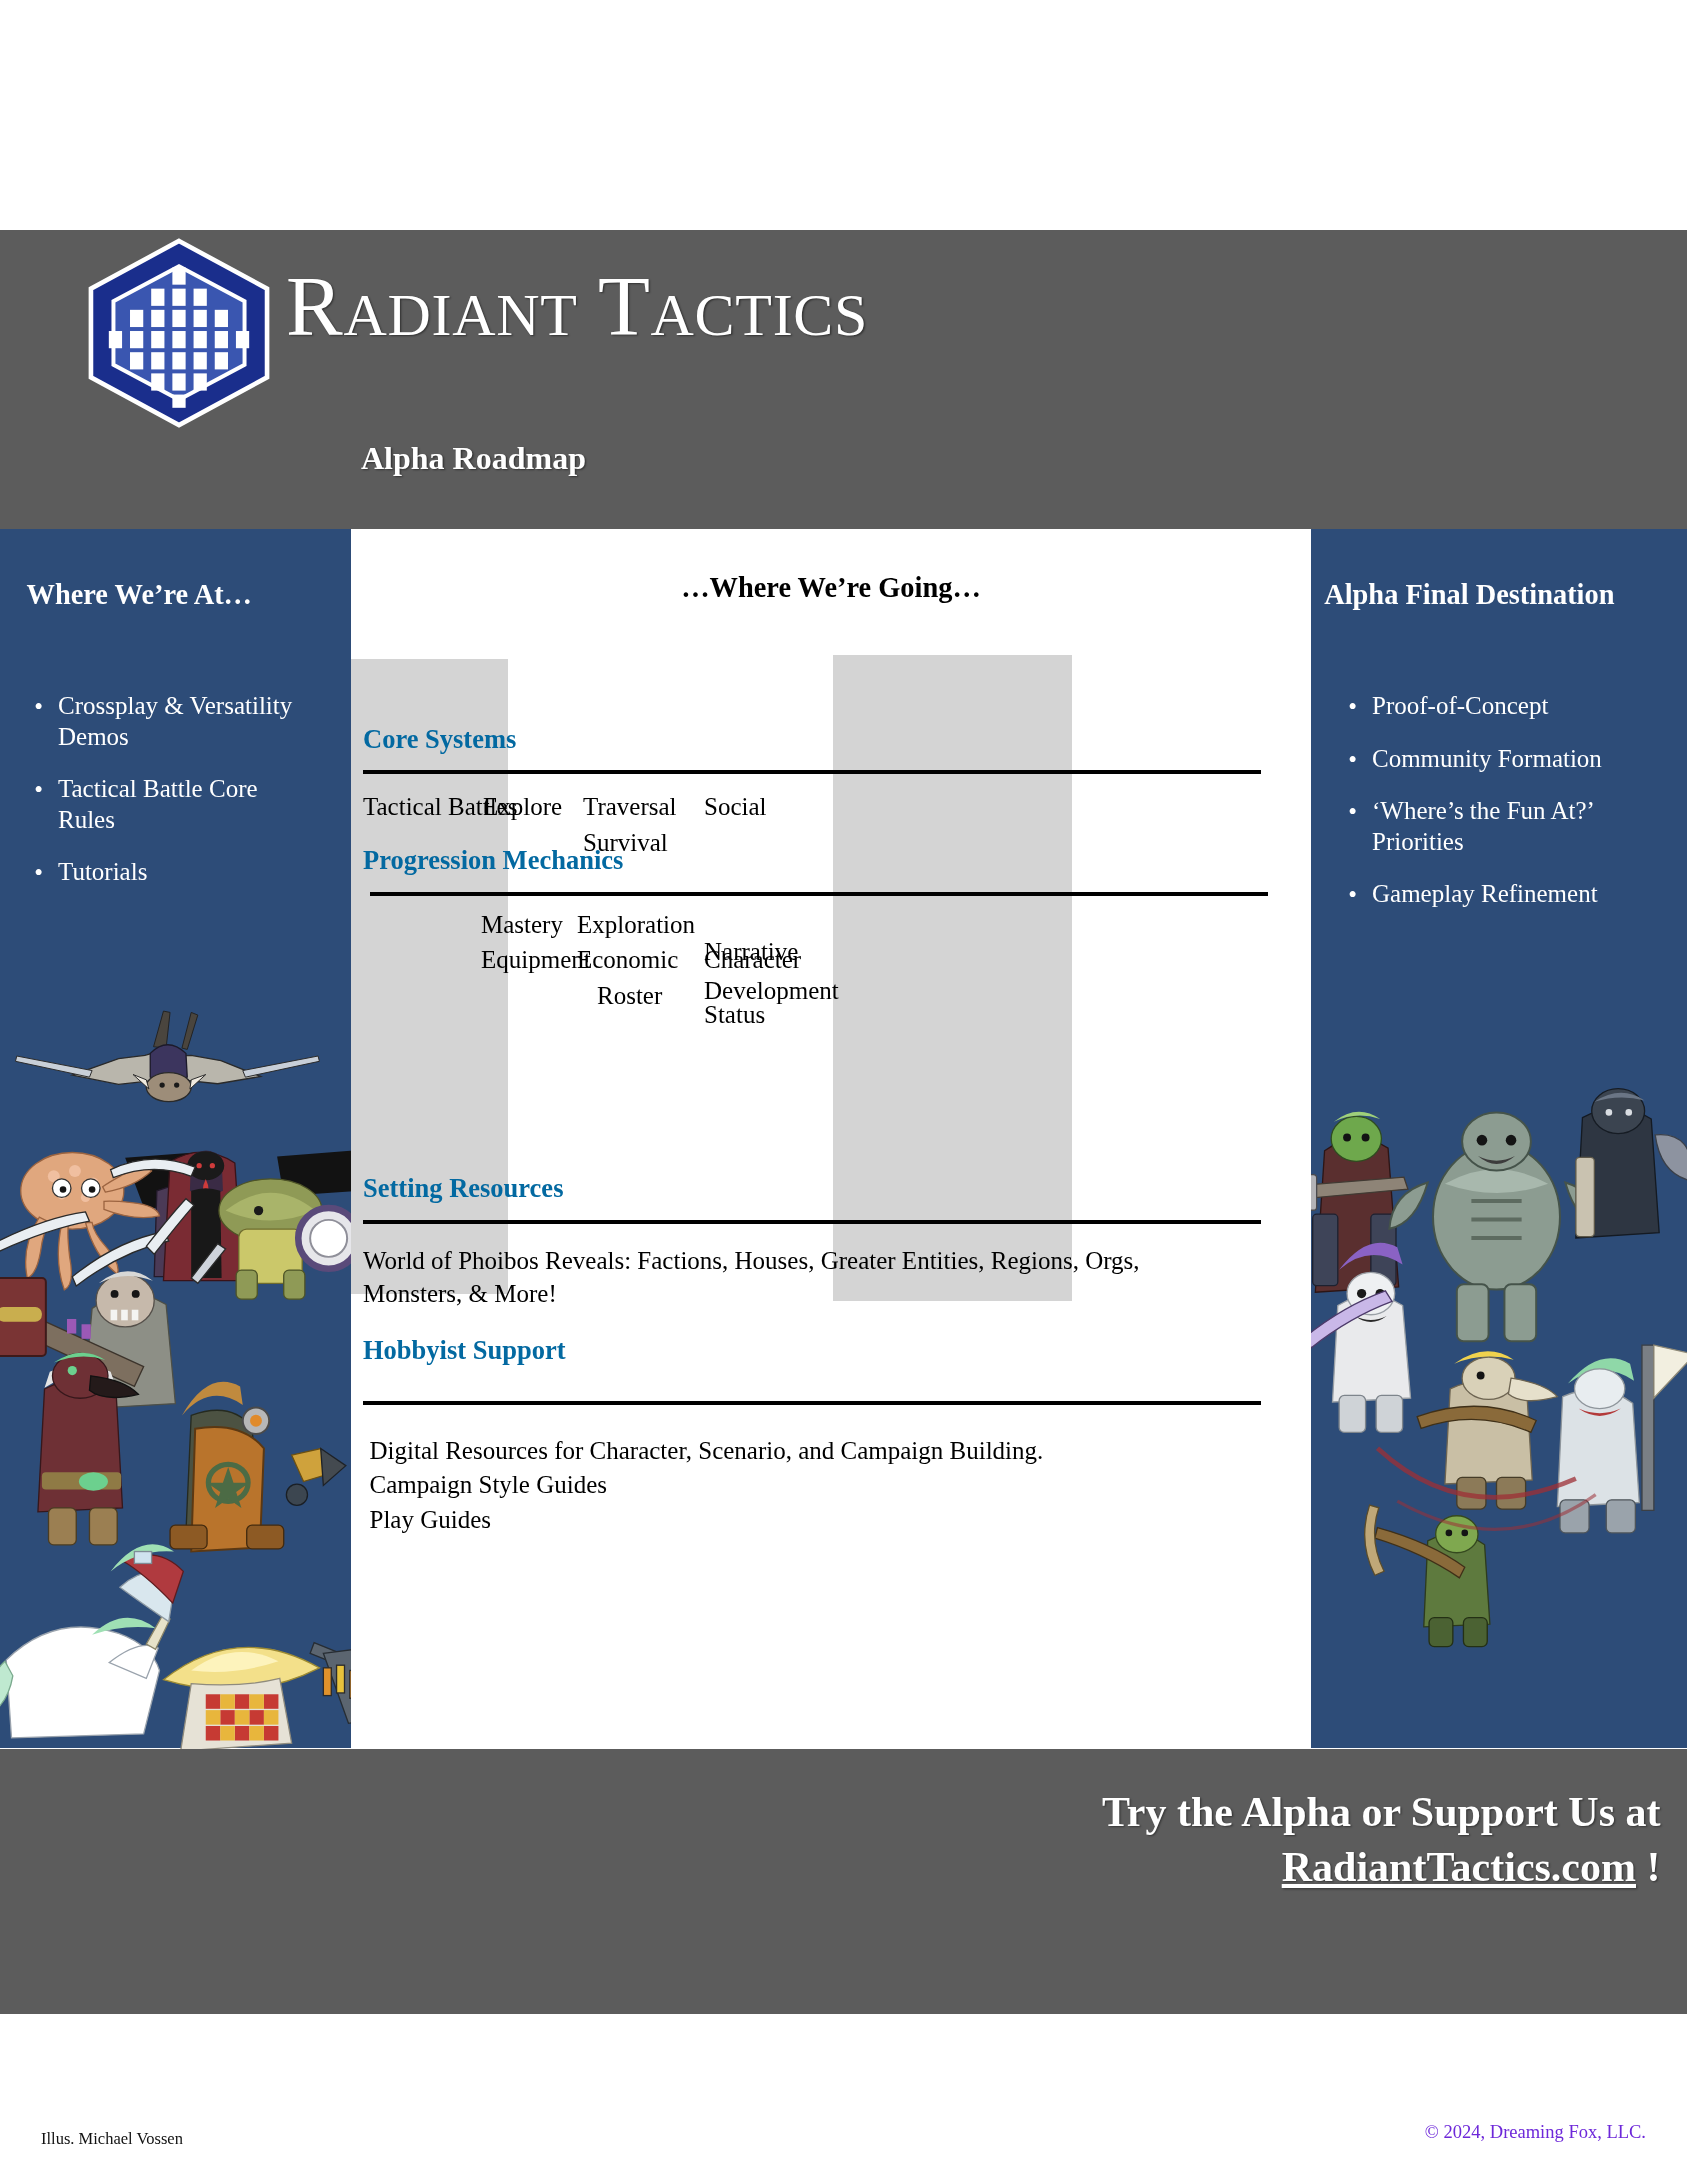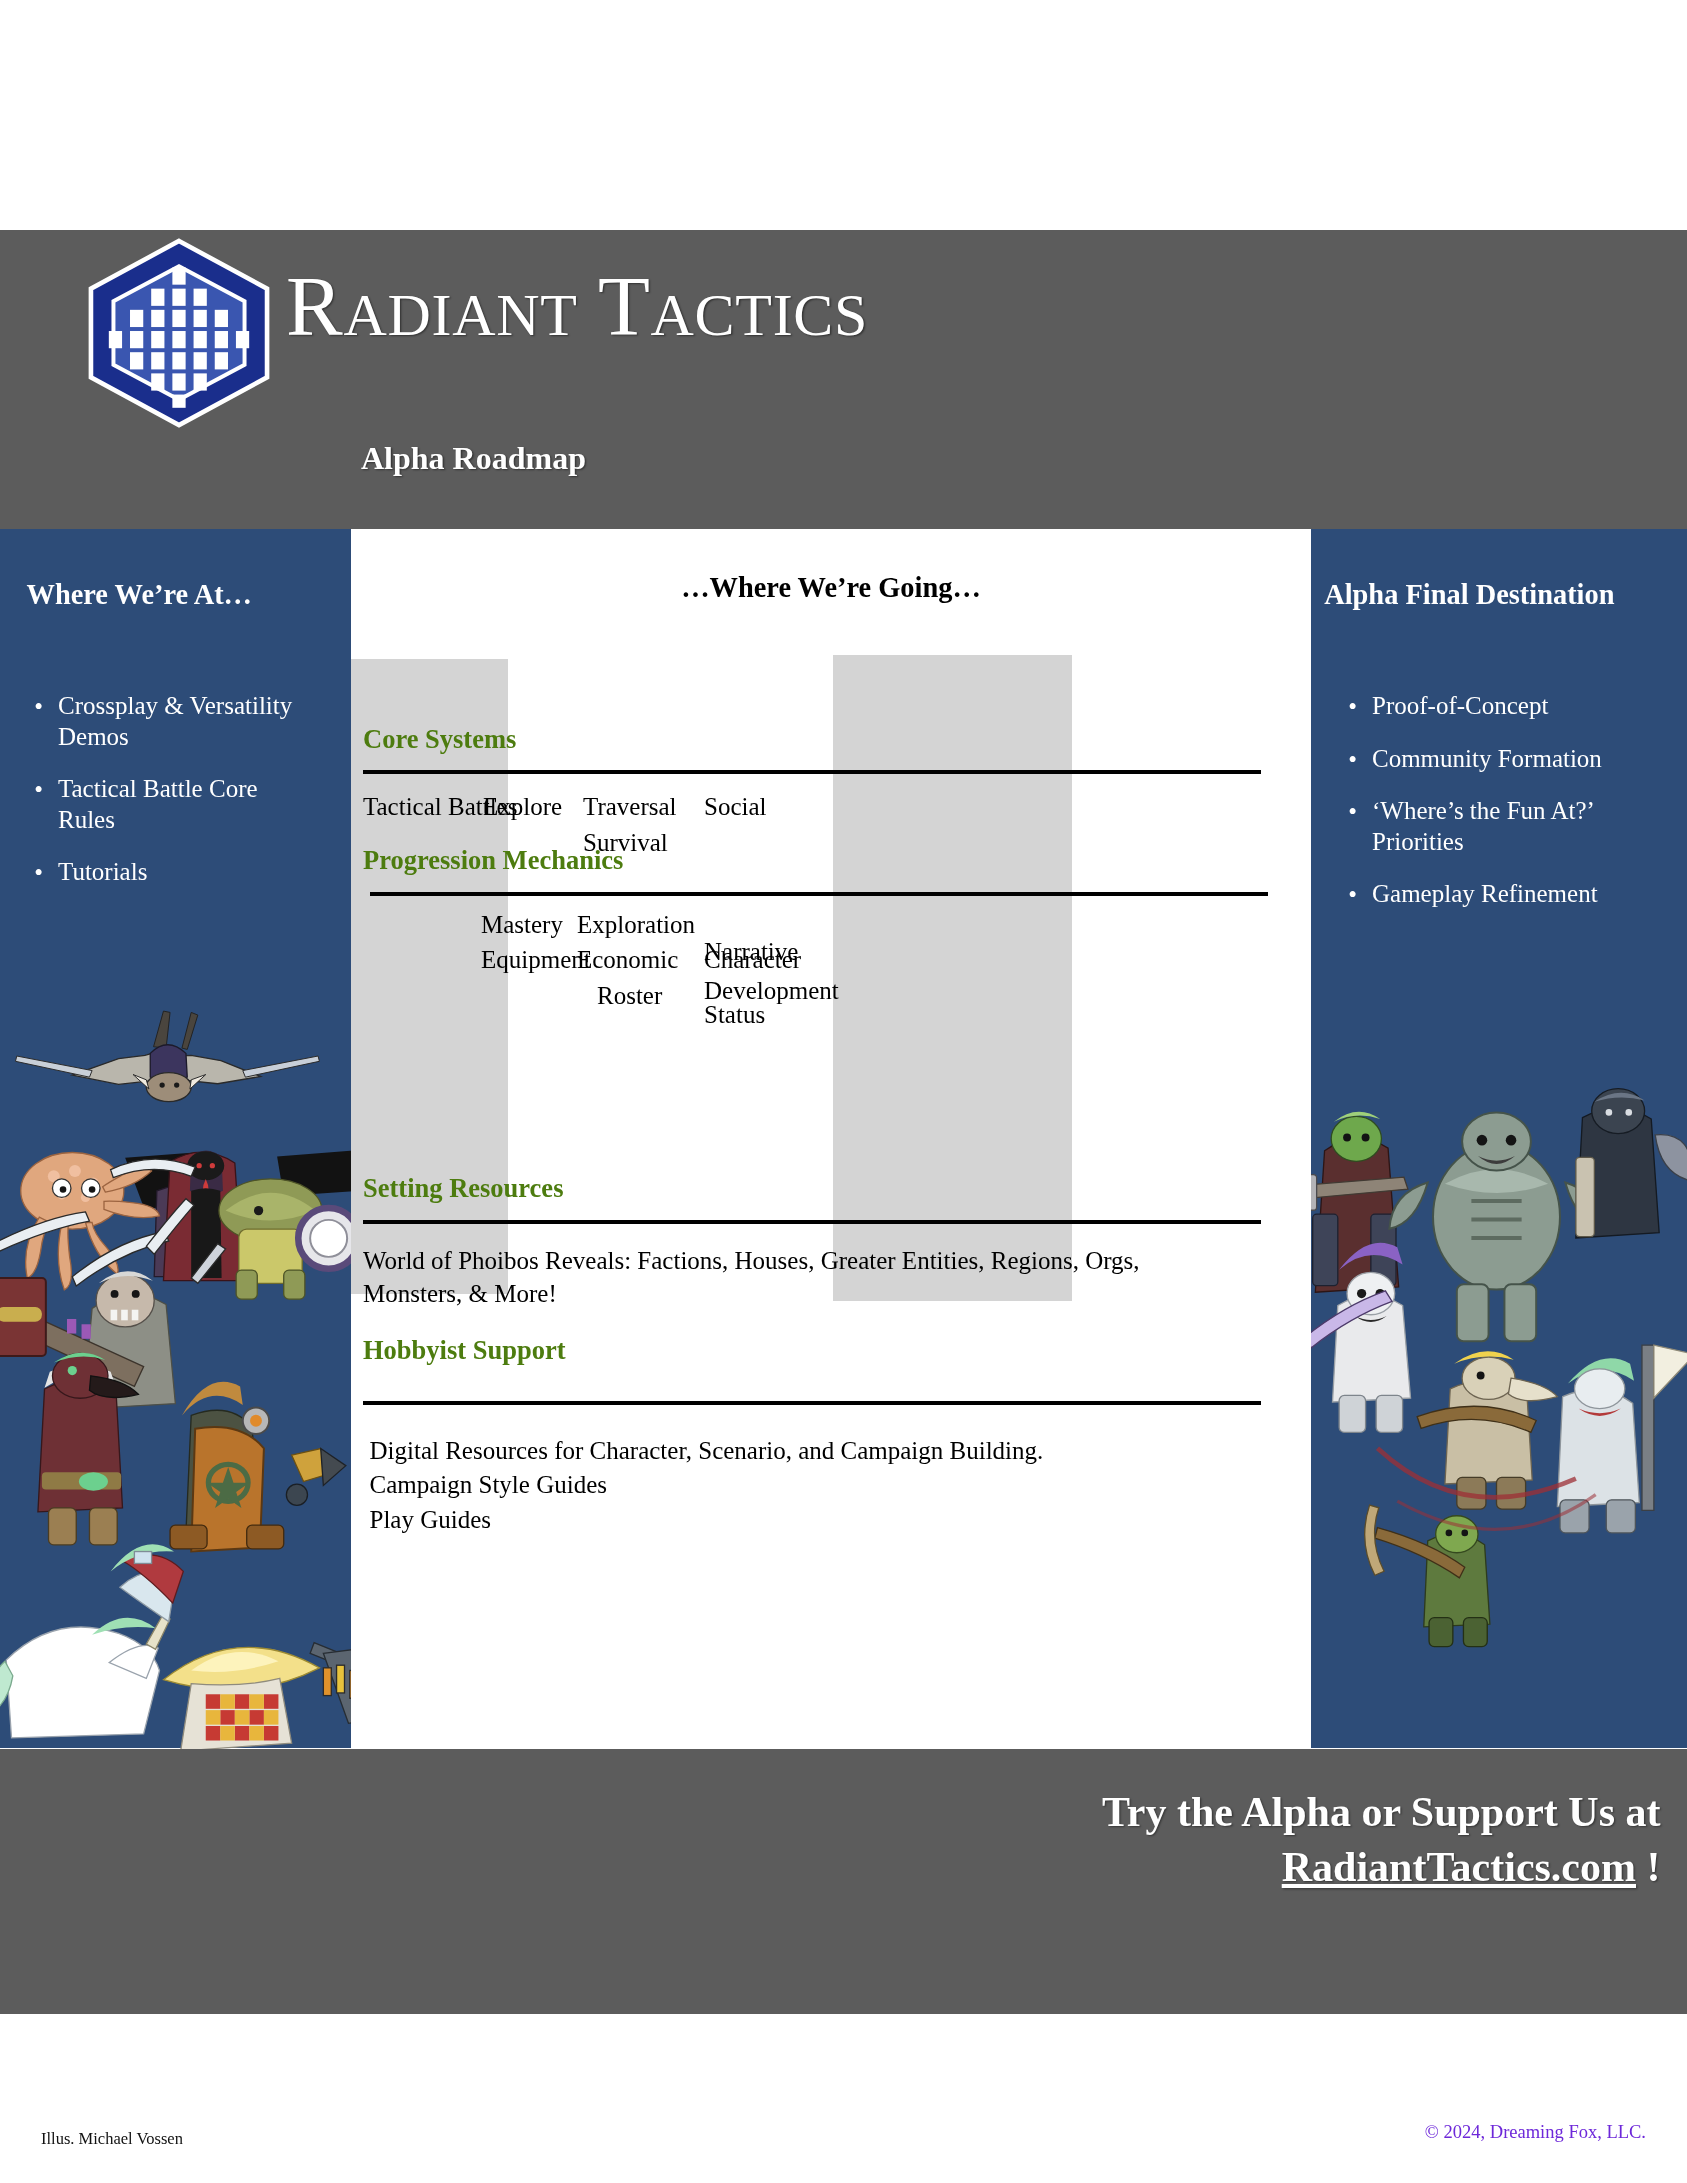--- a/index.html
+++ b/index.html
@@ -34,21 +34,21 @@
 
   
   #chart{position:absolute;left:0;top:0;width:960px;height:1219px;}
   #center-heading{position:absolute;left:0;top:43px;width:960px;text-align:center;
       font-weight:bold;font-size:28.4px;color:#000;}
 
   .band{position:absolute;background:#d4d4d4;}
   #band-a{left:0;top:130px;width:157px;height:635px;}
   #band-b{left:482px;top:126px;width:239px;height:646px;}
 
-  .sec-title{position:absolute;font-weight:bold;font-size:26.5px;color:#4d7c0f;}
+  .sec-title{position:absolute;font-weight:bold;font-size:26.5px;color:#0369a1;}
   .rule{position:absolute;height:4px;background:#000;}
 
   .cell{position:absolute;font-size:25px;color:#000;line-height:1.24;}
 
   .para{position:absolute;font-size:25px;color:#000;line-height:1.33;}
 
   
   #cta-band{position:absolute;left:0;top:1749px;width:1687px;height:265px;background:#5c5c5c;}
   #cta{position:absolute;right:26.5px;top:36px;text-align:right;color:#fff;
       font-weight:bold;font-size:42px;line-height:1.32;

